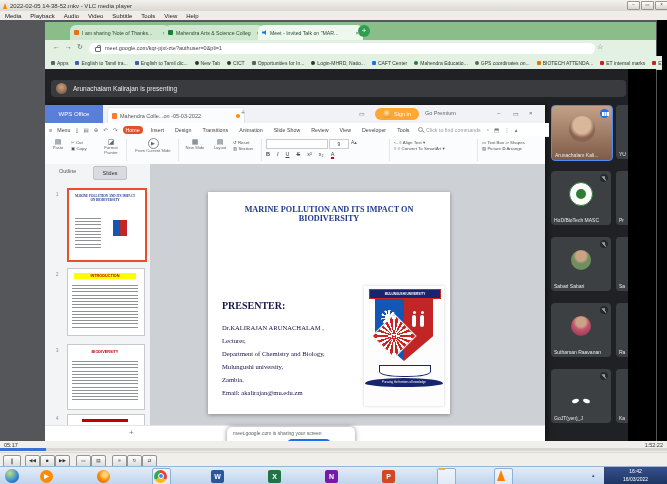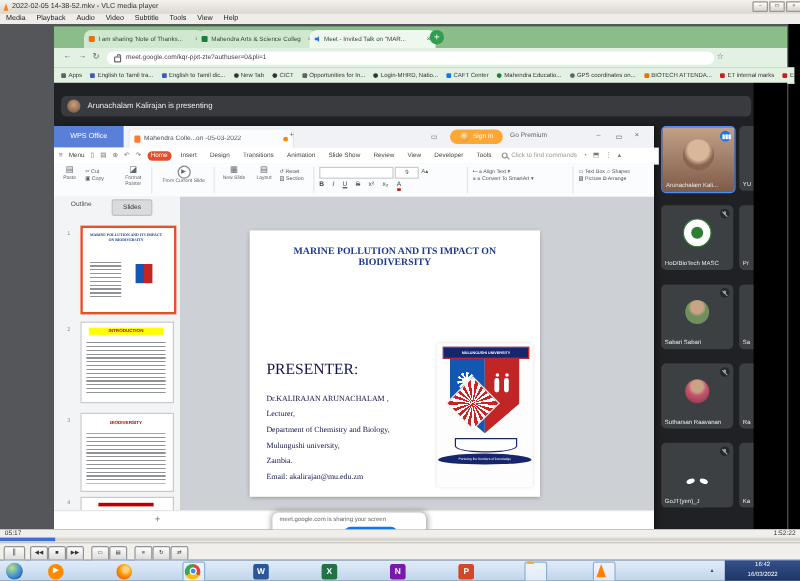--- a/index.html
+++ b/index.html
@@ -86,21 +86,21 @@
   .bars{background:repeating-linear-gradient(to bottom,#8f9296 0 1px,rgba(0,0,0,0) 1px 3.2px)}
   .mtit{font-family:"Liberation Serif",serif;font-weight:bold;color:#1e3a8e;font-size:3.2px;
         text-align:center;line-height:3.8px}
   .t2band{background:#ffff00;color:#c00000;font-weight:bold;font-size:3.8px;text-align:center;line-height:6px}
   .t3tit{color:#c00000;font-weight:bold;font-size:3.8px;text-align:center}
   .wmain{left:105px;top:0;width:395px;height:261px;background:#cdd0d4}
   .slide{left:58px;top:28px;width:242px;height:222px;background:#fff;box-shadow:0 1px 4px rgba(0,0,0,.35)}
   .stitle{left:6px;top:13px;width:230px;text-align:center;font-family:"Liberation Serif",serif;font-weight:bold;
           font-size:8.2px;color:#1e3a8e}
   .pres{left:14px;top:108px;font-family:"Liberation Serif",serif;color:#14144a}
-  .pres .h{font-weight:normal;font-size:13px;margin-bottom:10px}
+  .pres .h{font-weight:bold;font-size:10px;margin-bottom:10px}
   .pres .l{font-size:6.6px;line-height:13px}
   .logo{left:156px;top:94px;width:80px;height:120px;background:#fdfdfd;box-shadow:0 0 3px rgba(0,0,0,.18)}
   .lban{left:5px;top:3px;width:70px;height:8px;background:#17246e;color:#fff;font-size:3.1px;font-weight:bold;
         text-align:center;line-height:8px;border:.5px solid #c22}
   .shield{left:11px;top:13px;width:58px;height:62px;clip-path:polygon(0 0,100% 0,100% 60%,50% 100%,0 60%)}
   .sl{left:0;top:0;width:29px;height:62px;background:#1356b4}
   .sr{left:29px;top:0;width:29px;height:62px;background:#c12525}
   .gear{left:6px;top:11px;width:15px;height:15px;border-radius:50%;
         background:repeating-conic-gradient(#fff 0 18deg,rgba(255,255,255,0) 18deg 36deg)}
   .gear::after{content:"";position:absolute;left:3.5px;top:3.5px;width:8px;height:8px;border-radius:50%;background:#fff}

